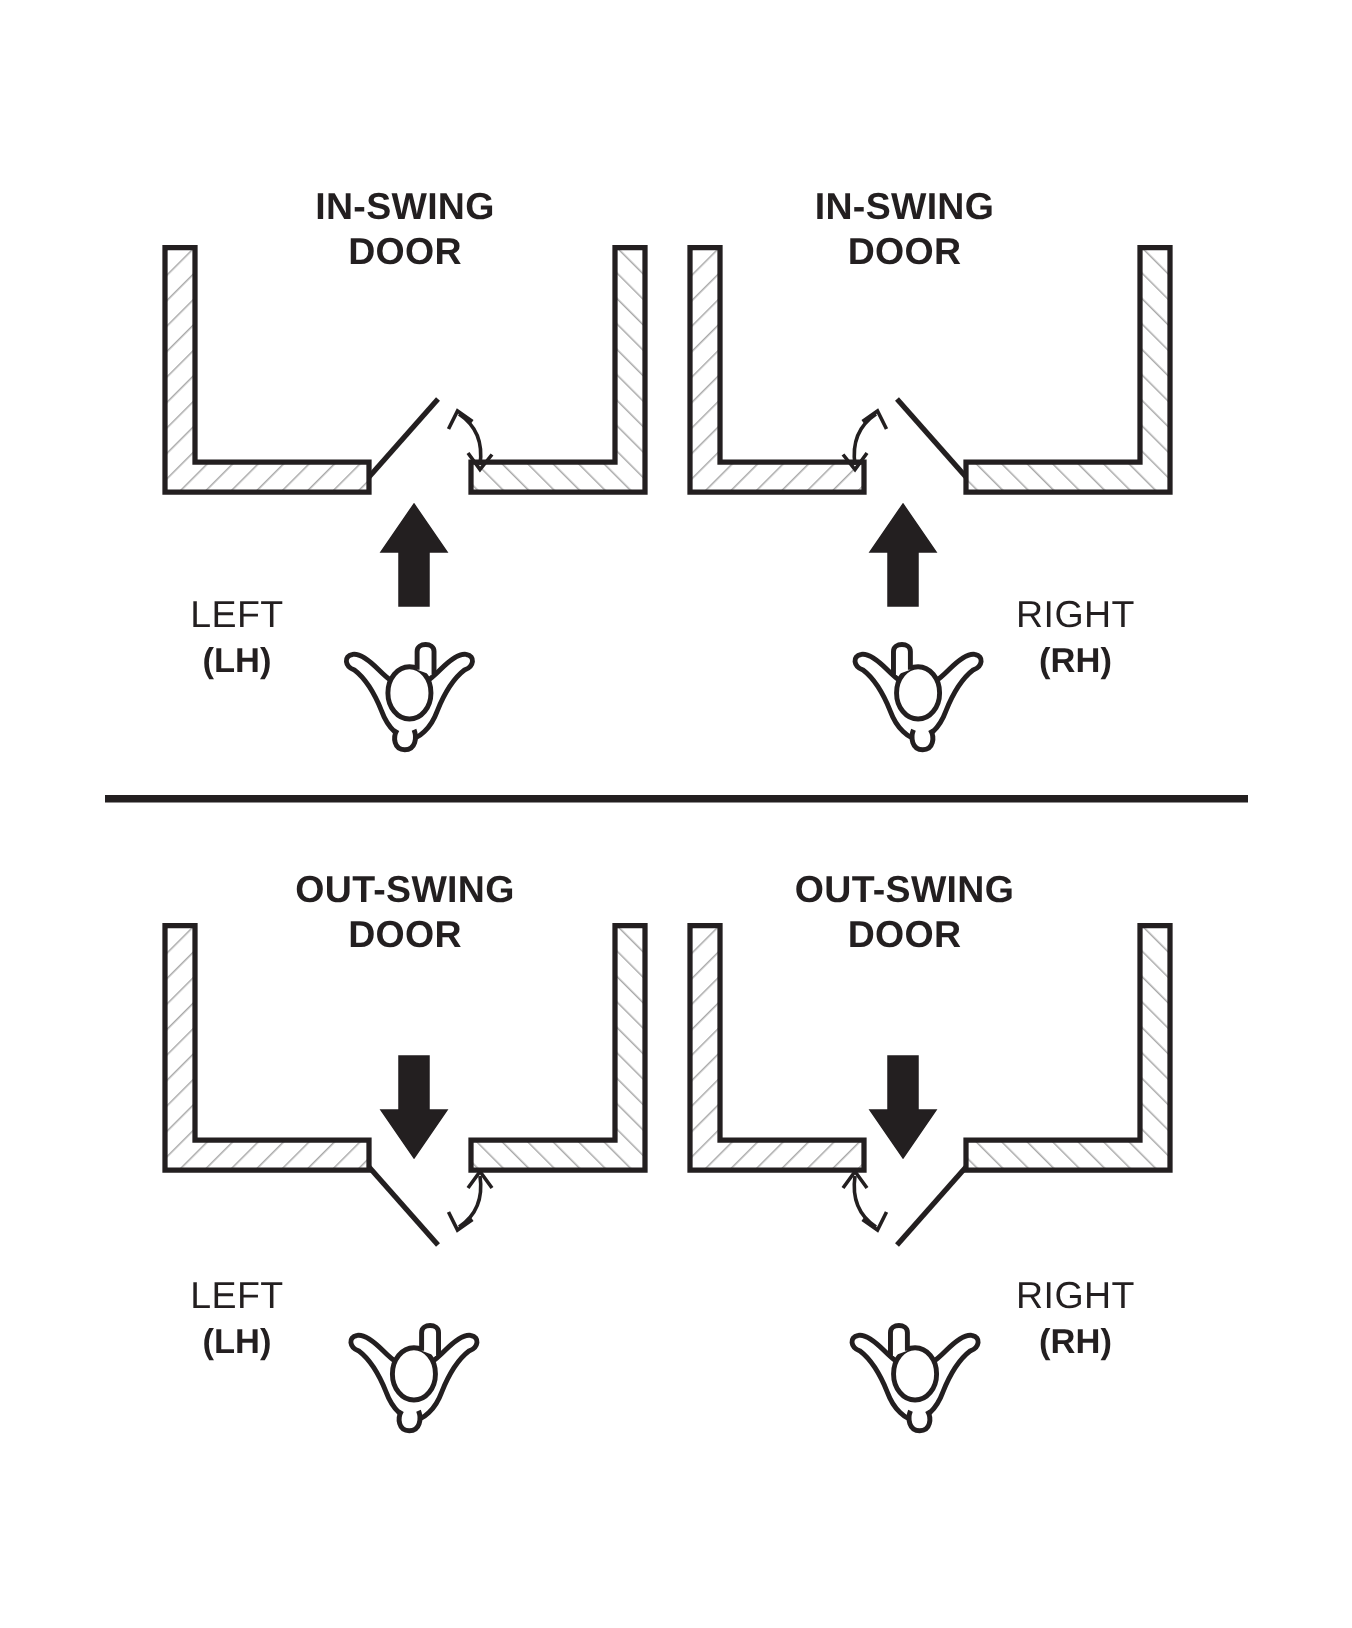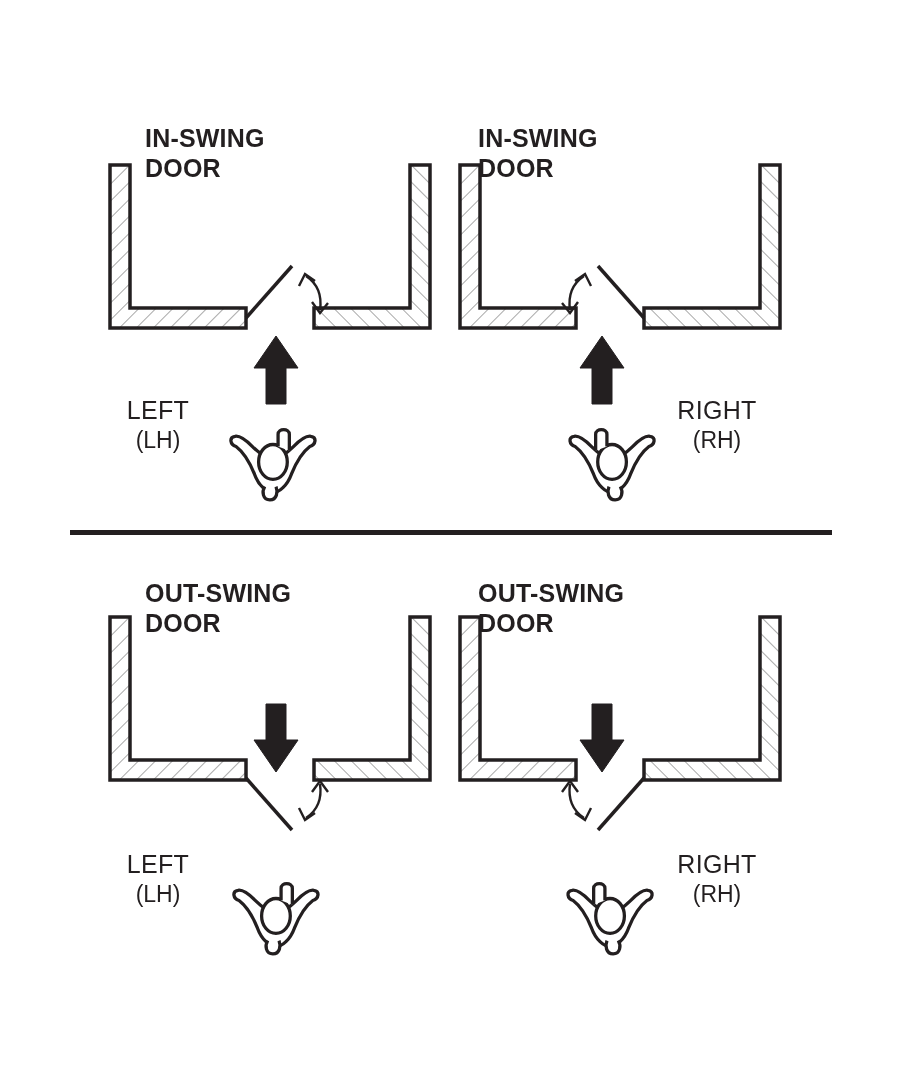--- a/index.html
+++ b/index.html
@@ -17,21 +17,21 @@
   }
   #sheet {
     position: absolute;
     inset: 0;
   }
   .panel {
     position: absolute;
   }
   .title {
     position: absolute;
-    text-align: left;
+    text-align: center;
     font-weight: bold;
     font-size: 25px;
     line-height: 30px;
     letter-spacing: 0.2px;
     color: #231f20;
     white-space: pre-line;
   }
   .side-label {
     position: absolute;
     text-align: center;
@@ -39,21 +39,21 @@
   }
   .side-label .big {
     display: block;
     font-weight: normal;
     font-size: 25px;
     line-height: 29px;
     letter-spacing: 0.3px;
   }
   .side-label .sub {
     display: block;
-    font-weight: normal;
+    font-weight: bold;
     font-size: 23px;
     line-height: 30px;
   }
   .hand {
     position: absolute;
   }
   .divider {
     position: absolute;
     background: #231f20;
   }

